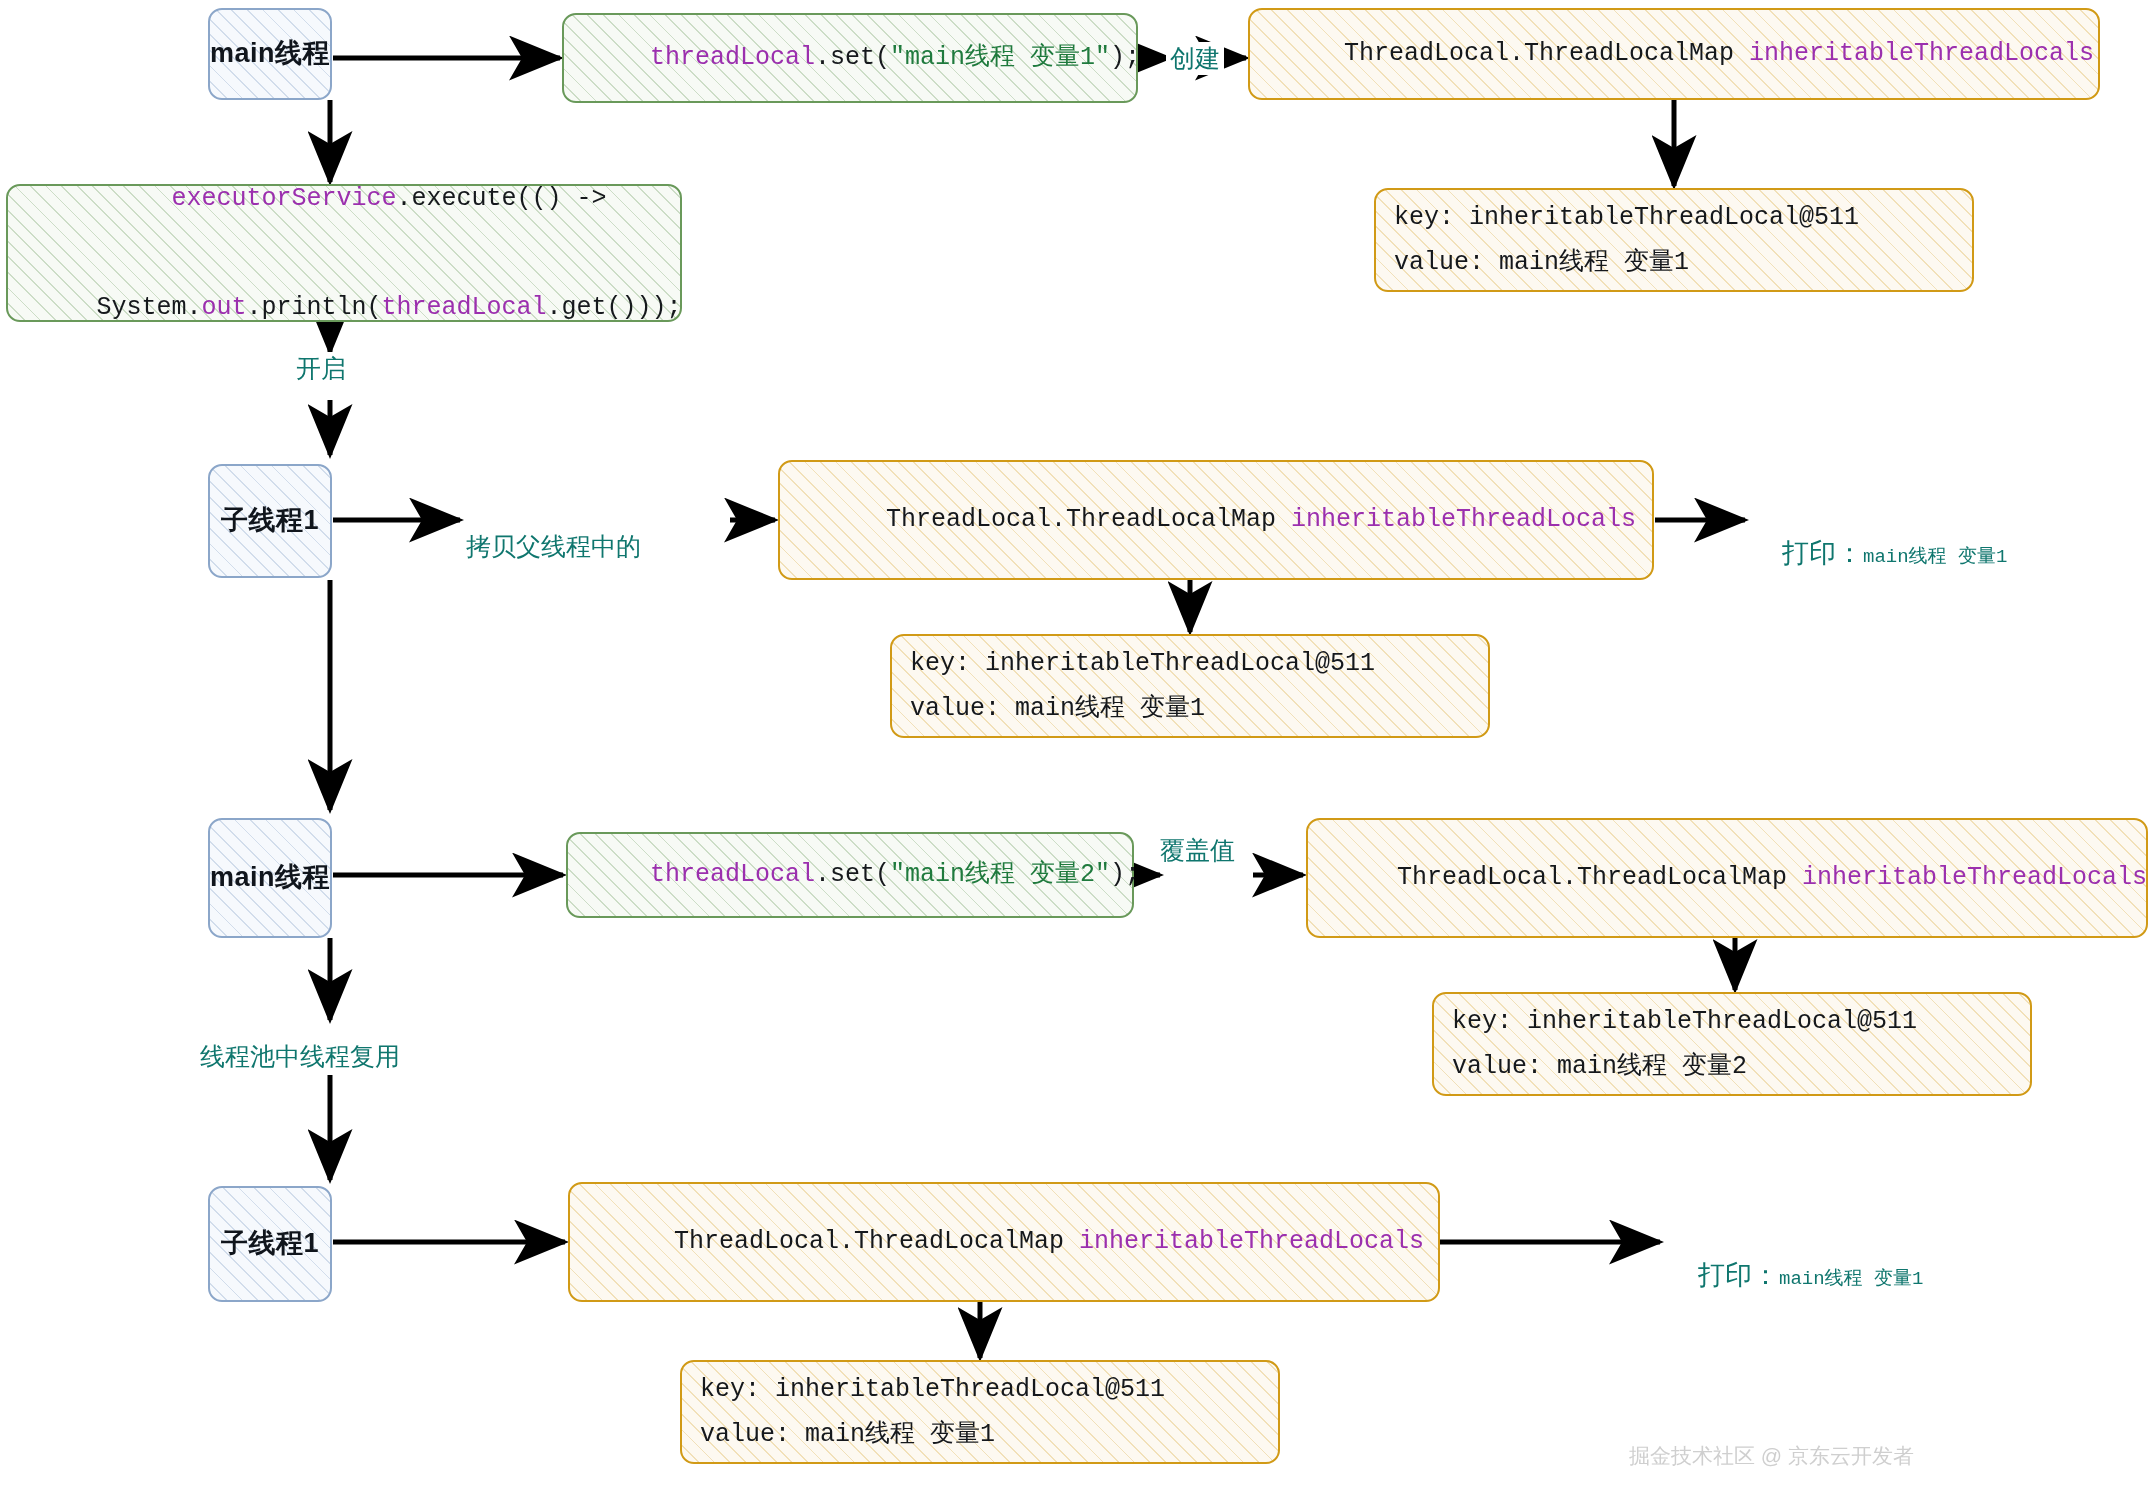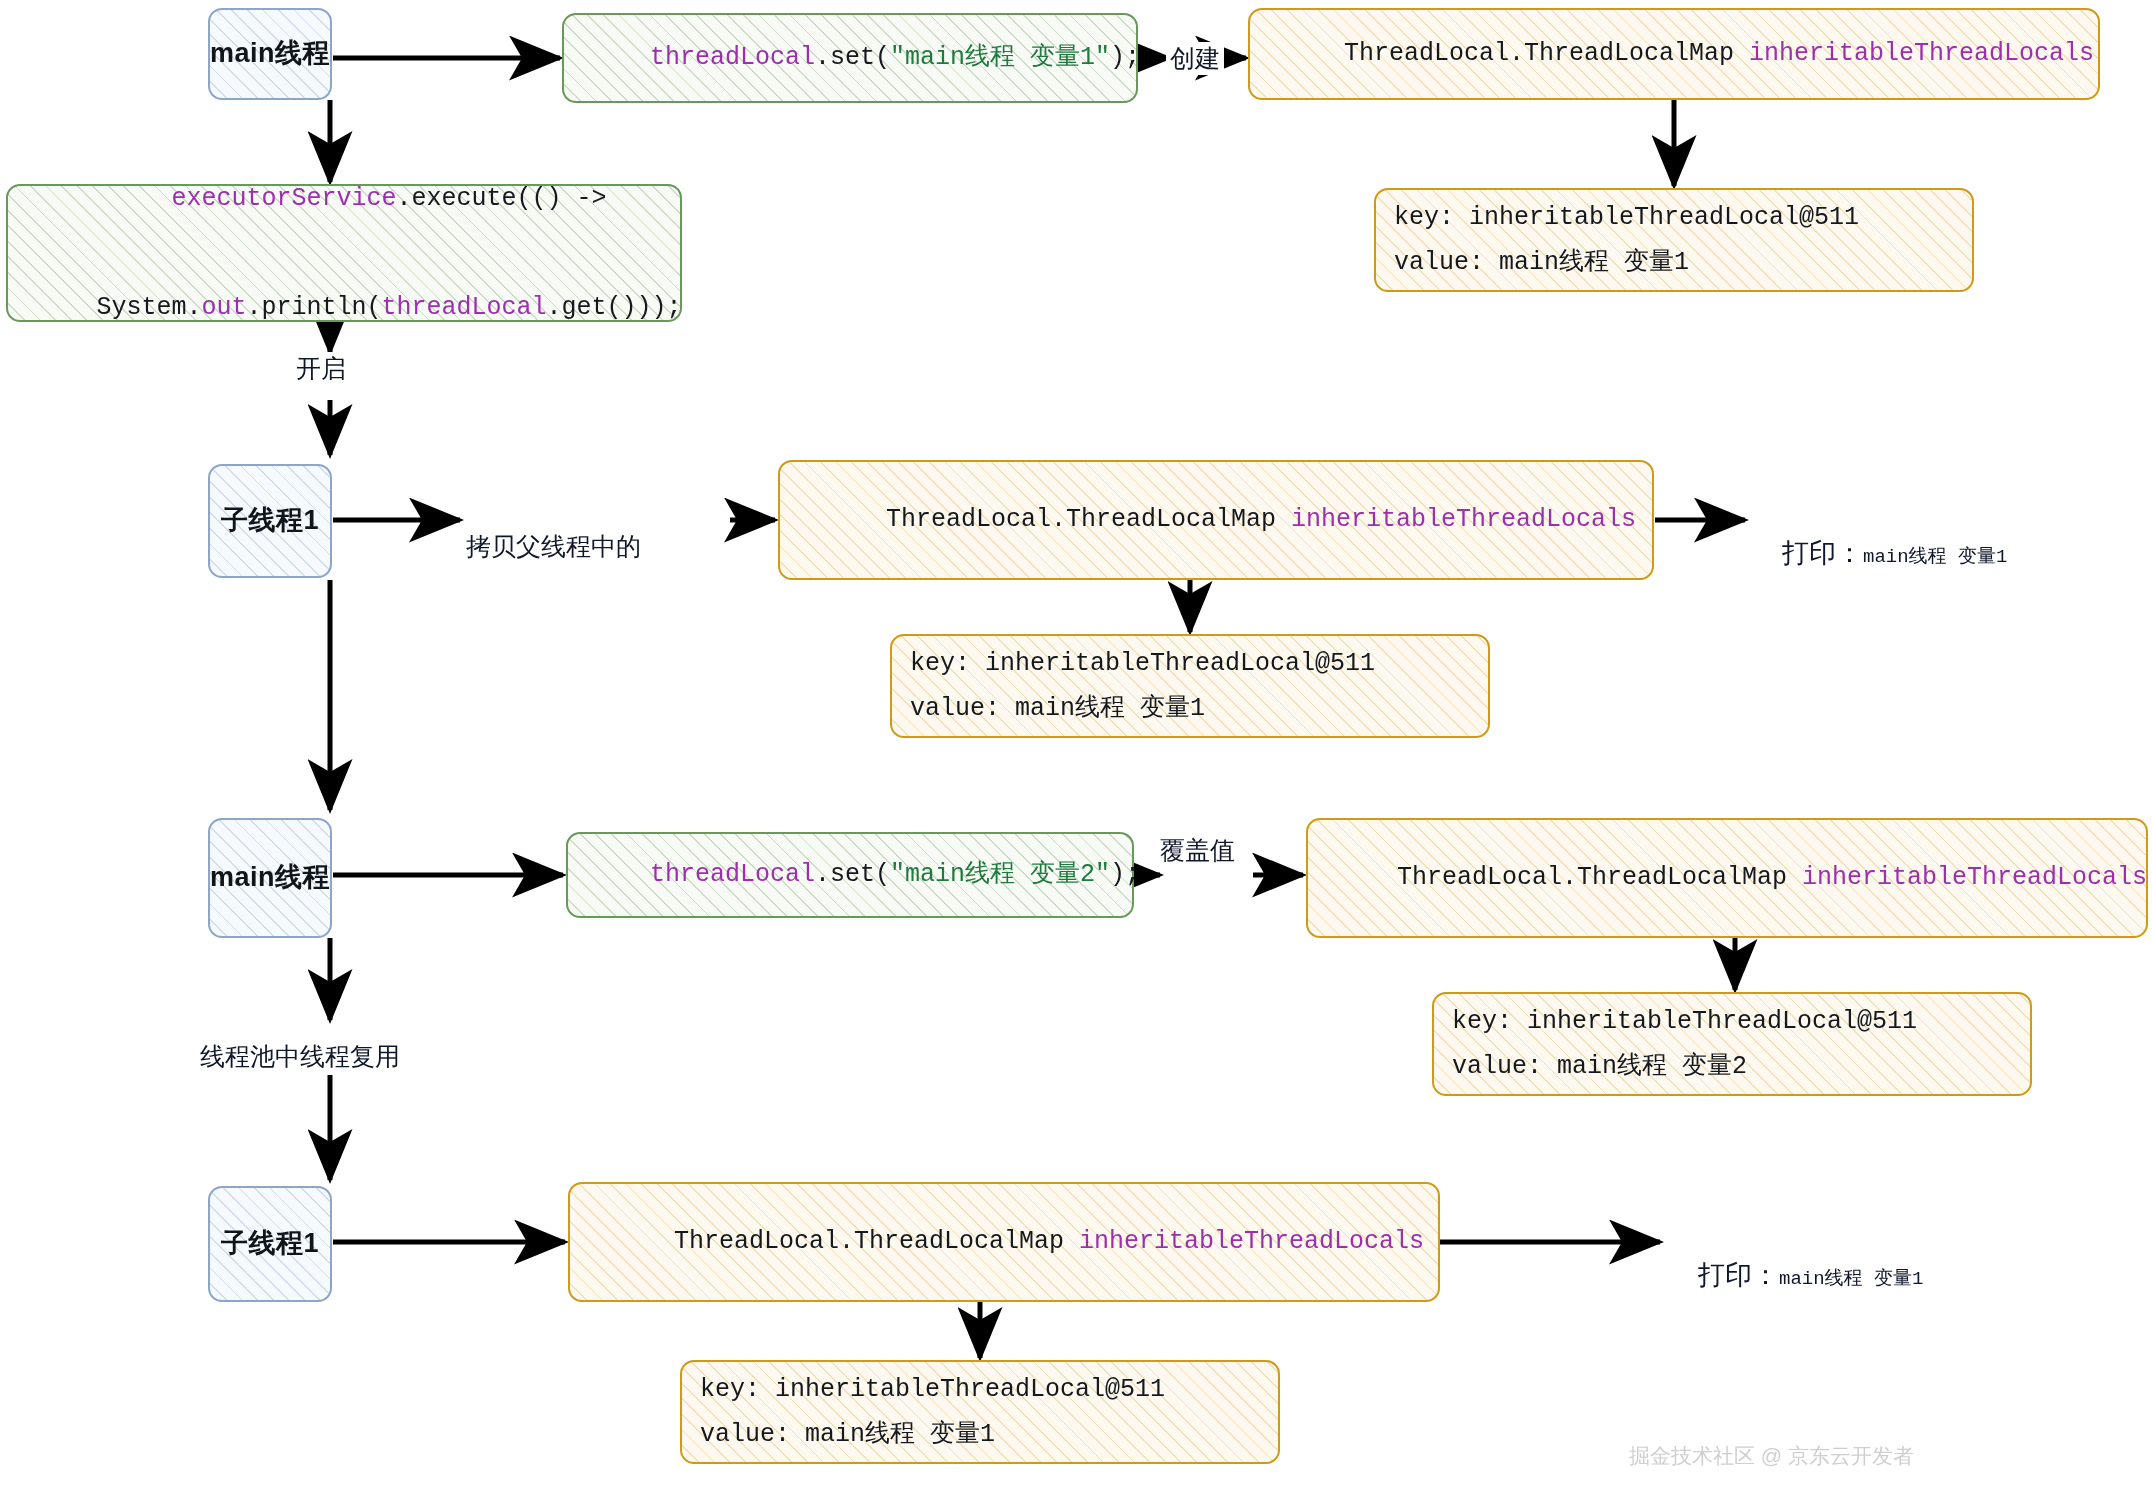--- a/index.html
+++ b/index.html
@@ -56,21 +56,21 @@
     font-size:25px;
     color:#15181c;
   }
   .map .var{color:#9b2fae;}
   .kv{align-items:flex-start;padding-left:18px;}
   .kv .ln2{margin-left:72px;}
   .kv .ln{margin:7px 0;}
 
   
   .plain{
-    position:absolute;white-space:pre;color:#0f172a;
+    position:absolute;white-space:pre;color:#0f766e;
   }
   .edge-label{
     font-size:25px;font-family:"Liberation Sans","DejaVu Sans",sans-serif;
     background:#fff;padding:0 4px;
   }
   .print{
     font-size:27px;font-family:"Liberation Sans","DejaVu Sans",sans-serif;
   }
   .print .mono{
     font-family:"Liberation Mono","DejaVu Sans Mono",monospace;font-size:19px;

